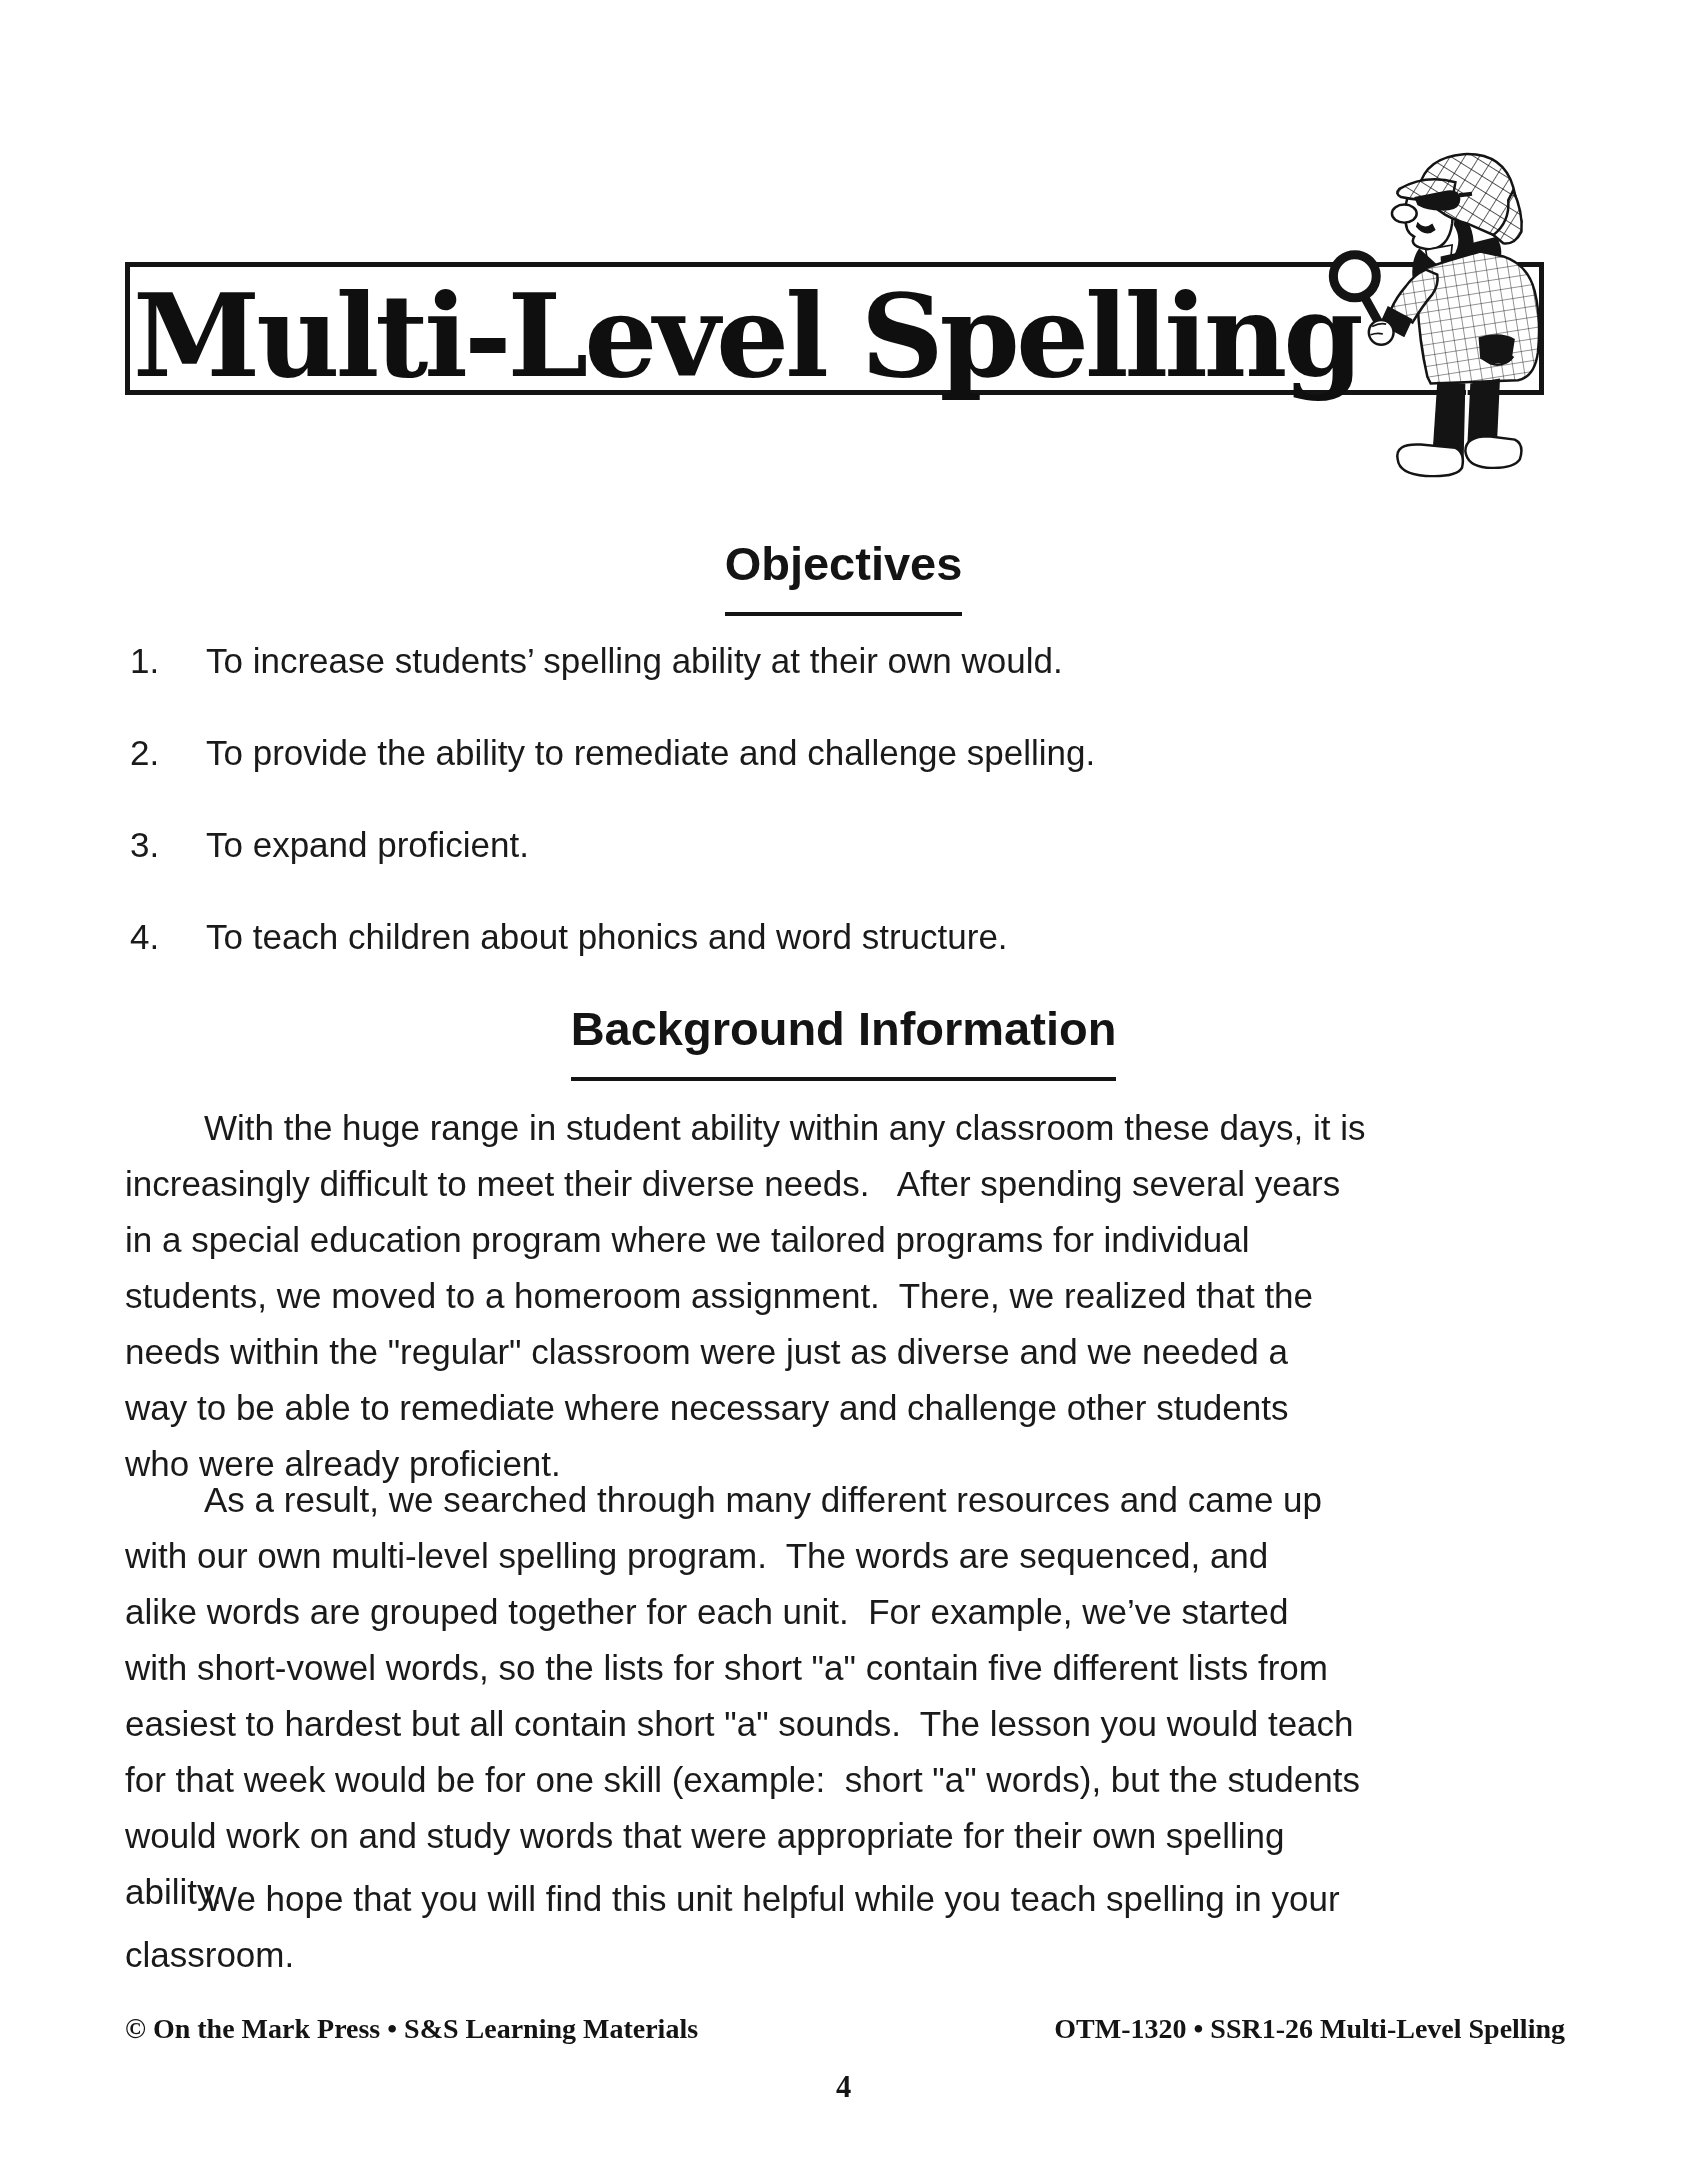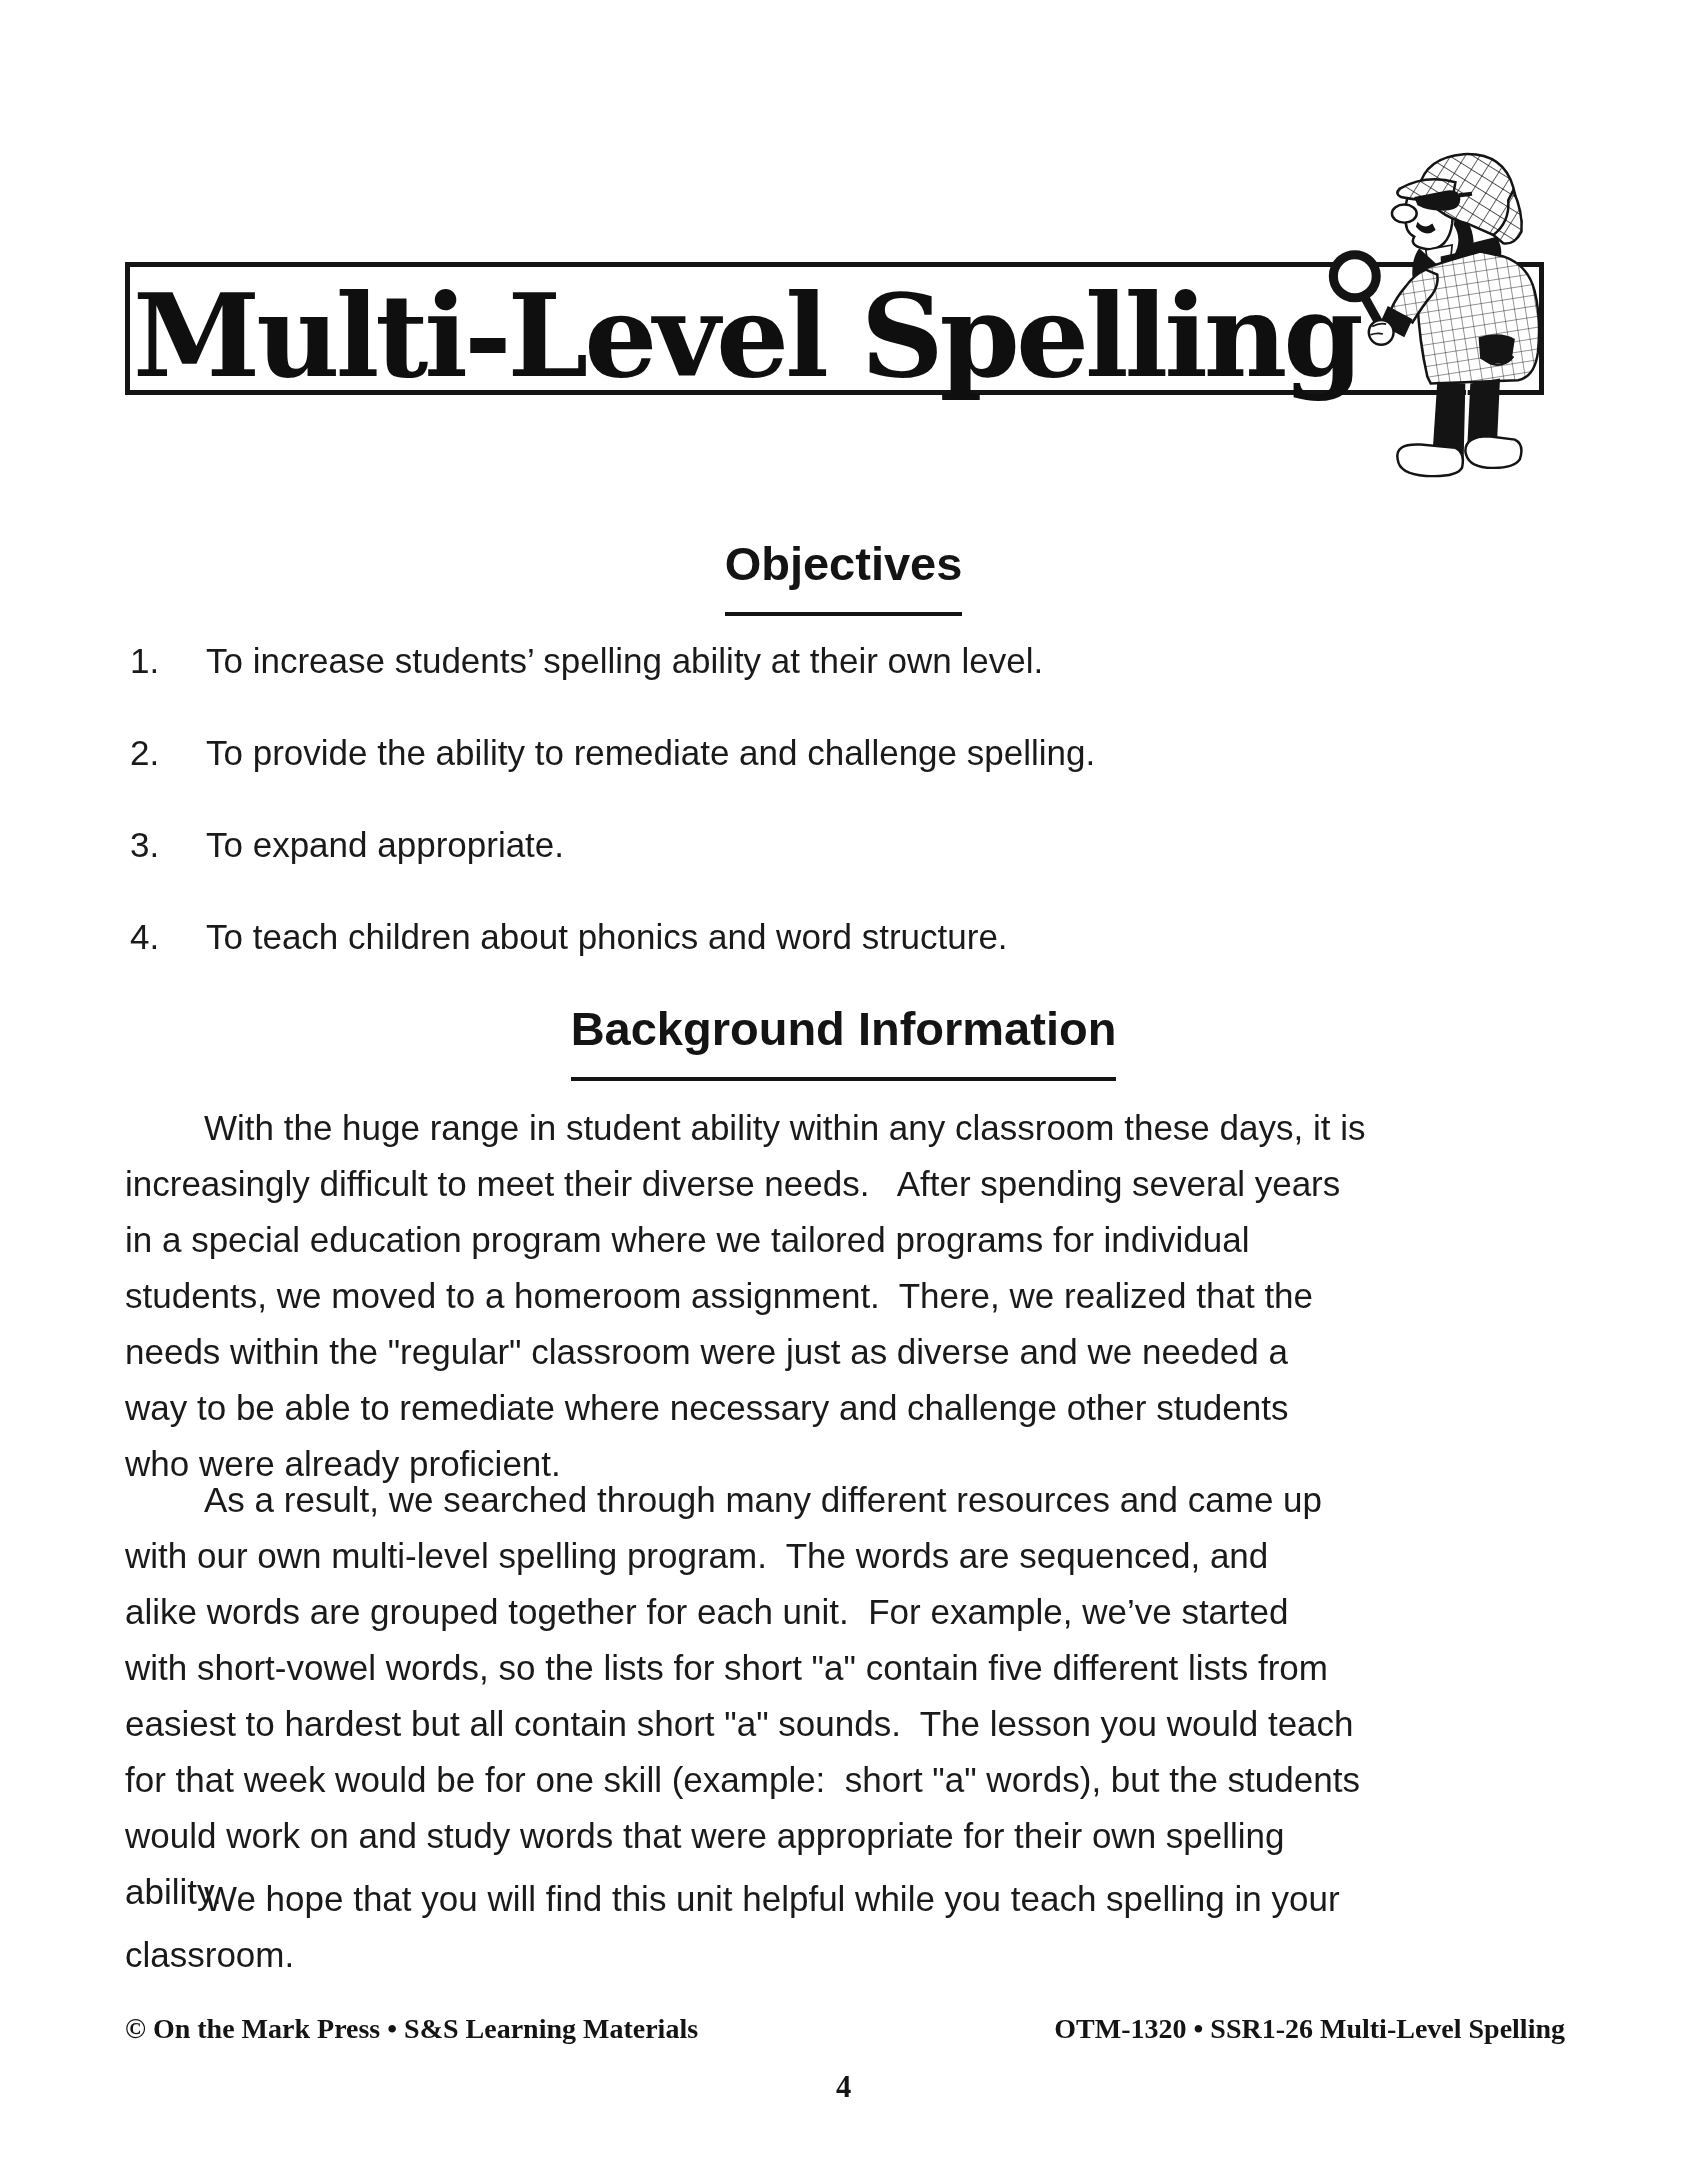--- a/index.html
+++ b/index.html
@@ -117,29 +117,29 @@
 
     <path d="M116,392 Q112,372 144,374 L186,378 Q198,384 194,402 Q188,414 150,412 Q118,410 116,392 Z" fill="#ffffff" stroke="#141414" stroke-width="3"></path>
     <path d="M198,382 Q198,364 226,364 L258,368 Q270,374 264,392 Q256,404 224,402 Q200,400 198,382 Z" fill="#ffffff" stroke="#141414" stroke-width="3"></path>
   </svg>
 
   <h2 class="section-heading" id="objectives-heading"><span class="u">Objectives</span></h2>
 
   <ol class="objectives">
     <li class="obj-item">
       <span class="obj-num">1.</span>
-      <span class="obj-text">To increase students’ spelling ability at their own level.</span>
+      <span class="obj-text">To increase students’ spelling ability at their own would.</span>
     </li>
     <li class="obj-item">
       <span class="obj-num">2.</span>
       <span class="obj-text">To provide the ability to remediate and challenge spelling.</span>
     </li>
     <li class="obj-item">
       <span class="obj-num">3.</span>
-      <span class="obj-text">To expand appropriate.</span>
+      <span class="obj-text">To expand proficient.</span>
     </li>
     <li class="obj-item">
       <span class="obj-num">4.</span>
       <span class="obj-text">To teach children about phonics and word structure.</span>
     </li>
   </ol>
 
   <h2 class="section-heading" id="background-heading"><span class="u">Background Information</span></h2>
 
   <p class="body-par" id="p1">With the huge range in student ability within any classroom these days, it is

